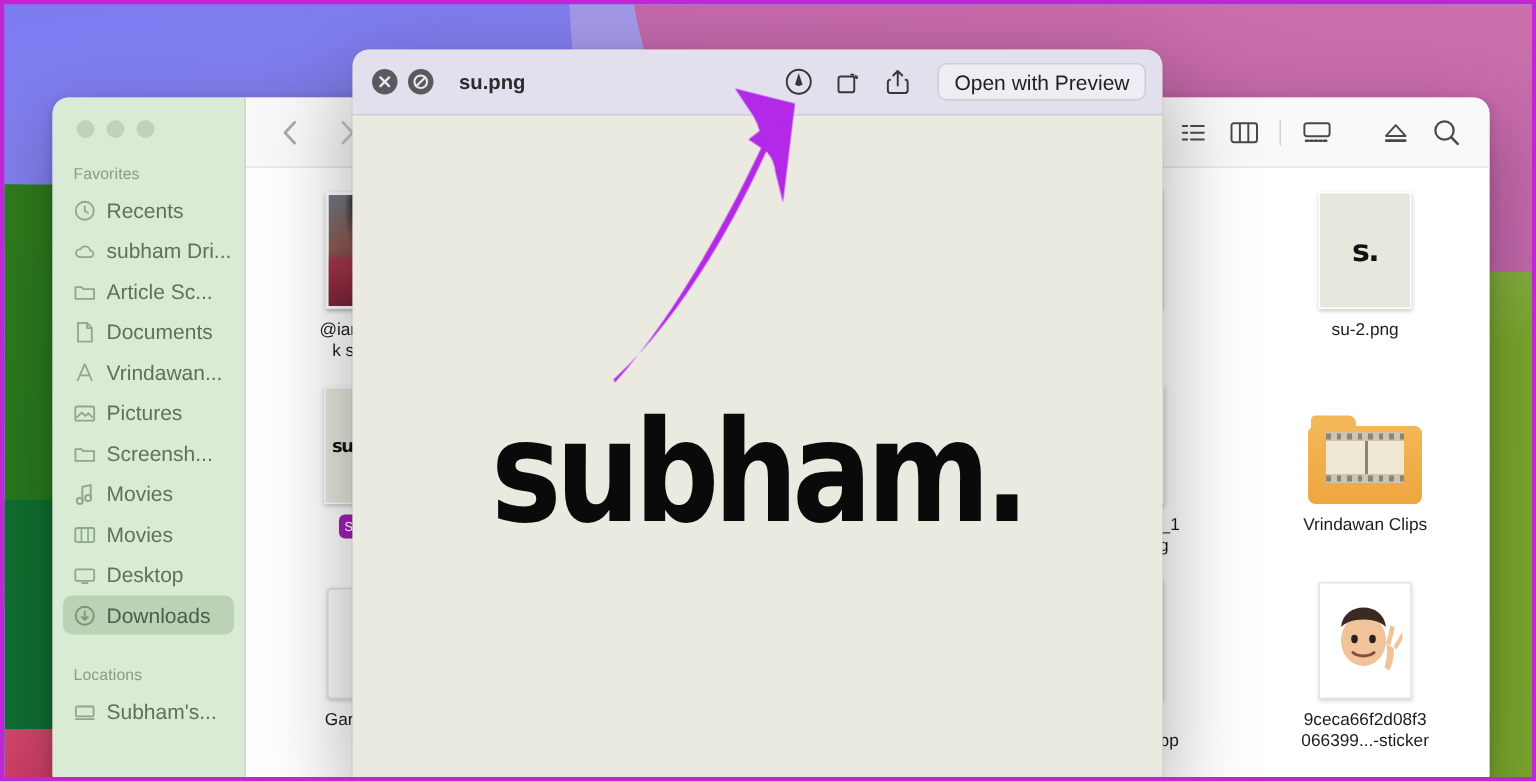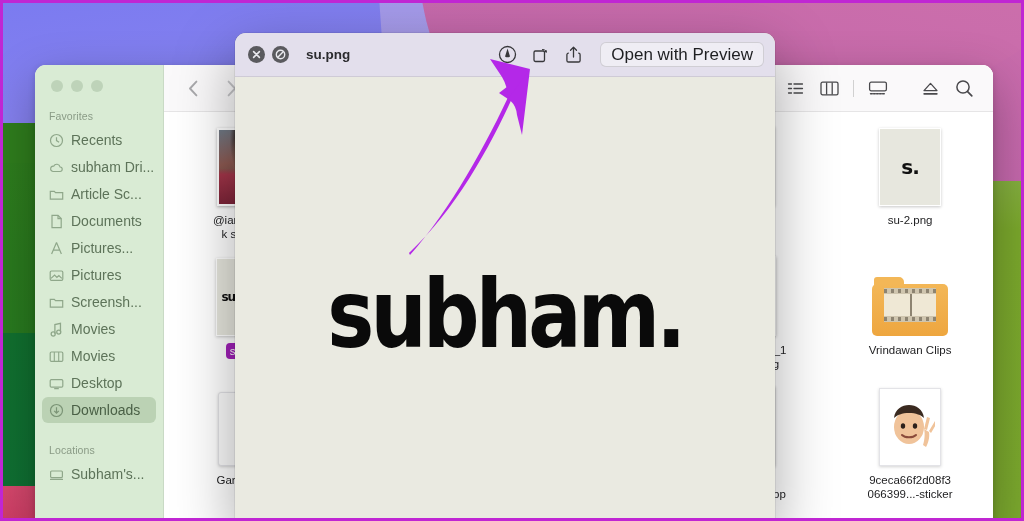--- a/index.html
+++ b/index.html
@@ -312,21 +312,21 @@
     display: flex; align-items: center; justify-content: center;
     color: #37373a; border-radius: 5px;
   }
   #ql-open {
     margin-left: 9px;
     height: 25px;
     padding: 0 10px;
     background: rgba(255,255,255,.40);
     border: .5px solid rgba(0,0,0,.13);
     border-radius: 6px;
-    font-size: 17px;
+    font-size: 14px;
     color: #1f1f22;
     display: flex; align-items: center;
     white-space: nowrap;
   }
   #ql-body {
     position: relative;
     height: 447px;
     background: #eaeae1;
     display: flex; align-items: center; justify-content: center;
   }
@@ -405,21 +405,21 @@
           </span>
         <span>Documents</span>
       </div>
 
       <div class="sb-item">
         <span class="sb-ico">
             <svg width="15" height="15" viewBox="0 0 15 15">
               <path d="M7.5 1.6 12.4 13M7.5 1.6 2.6 13M4.3 9.2h6.4" fill="none" stroke="#8fa78a" stroke-width="1.2"></path>
             </svg>
           </span>
-        <span>Pictures...</span>
+        <span>Vrindawan...</span>
       </div>
 
       <div class="sb-item">
         <span class="sb-ico">
             <svg width="15" height="15" viewBox="0 0 15 13">
               <rect x="1.2" y="2" width="12.6" height="9.4" rx="1.3" fill="none" stroke="#8fa78a" stroke-width="1.2"></rect>
               <path d="M2 9.4 5.6 6l2.3 2.3 2-1.8 2.9 2.9" fill="none" stroke="#8fa78a" stroke-width="1.2"></path>
             </svg>
           </span>
         <span>Pictures</span>

